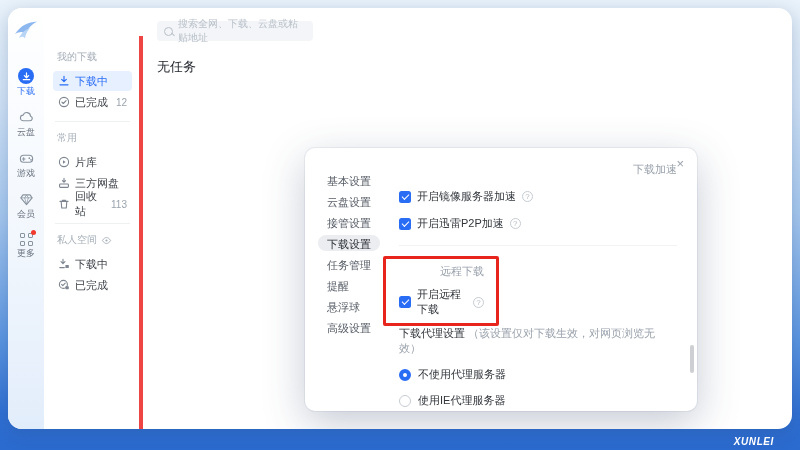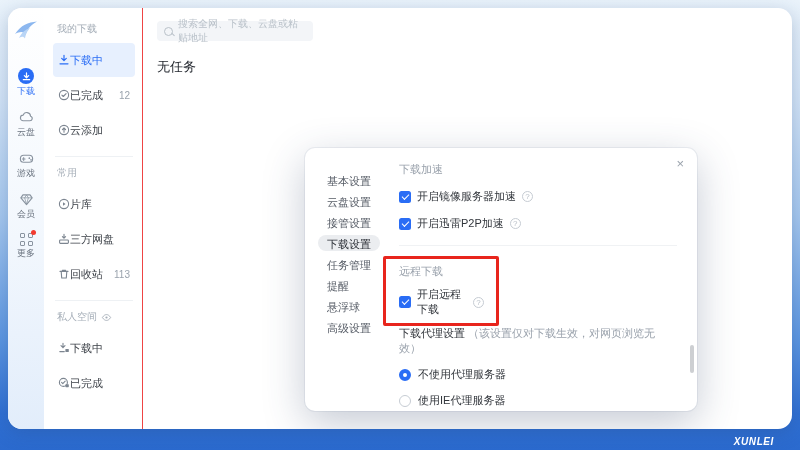--- a/index.html
+++ b/index.html
@@ -21,23 +21,23 @@
   .rail-item.active { color:#2a6df5; }
   .dl-circle { width:16px; height:16px; border-radius:50%; background:#2a6df5; display:flex; align-items:center; justify-content:center; }
   .rail-ic { width:15px; height:15px; color:#8a94a0; }
   .more-ic { position:relative; width:13px; height:13px; }
   .more-ic i { position:absolute; width:5px; height:5px; border:1.2px solid #8a94a0; border-radius:1px; }
   .more-ic i:nth-child(1){left:0;top:0} .more-ic i:nth-child(2){right:0;top:0}
   .more-ic i:nth-child(3){left:0;bottom:0} .more-ic i:nth-child(4){right:0;bottom:0}
   .red-dot { position:absolute; right:-3px; top:-3px; width:5px; height:5px; background:#f23b2f; border-radius:50%; }
 
   
-  .sidebar { width:99px; flex-shrink:0; border-right:1px solid #ef4444; padding:12px 7px 0 9px; font-size:11px; color:#3a3f46; }
+  .sidebar { width:99px; flex-shrink:0; border-right:4px solid #ef4444; padding:12px 7px 0 9px; font-size:11px; color:#3a3f46;margin-top:28px; }
   .side-label { color:#a4adb7; font-size:10px; margin:2px 0 7px 4px; display:flex; align-items:center; gap:4px; }
-  .side-item { display:flex; align-items:center; height:34px; padding:0 5px; border-radius:4px; margin-bottom:1px; cursor:pointer; }
+  .side-item { display:flex; align-items:center; gap:5px; height:20px; padding:0 5px; border-radius:4px; margin-bottom:1px; cursor:pointer; }
   .side-item.active { background:#e7f0fe; color:#2a6df5; }
   .side-ic { width:12px; height:12px; flex-shrink:0; }
   .count { margin-left:auto; color:#9aa3ad; font-size:10px; }
   .side-divider { height:1px; background:#eef1f4; margin:9px 2px 9px 2px; }
   .eye-ic { width:11px; height:11px; color:#a4adb7; }
 
   
   .main { flex:1; position:relative; padding:13px 0 16px 14px; }
   .search { width:156px; height:20px; background:#f3f5f8; border-radius:4px; display:flex; align-items:center;
             gap:5px; padding:0 7px; color:#b9c1c9; font-size:10px; cursor:text; }
@@ -46,21 +46,21 @@
   .empty { margin-top:17px; font-size:13px; color:#23272e; }
 
   
   .dialog { position:absolute; left:297px; top:140px; width:392px; height:263px; background:#fff; border-radius:10px;
             box-shadow:0 12px 42px rgba(45,65,100,.28),0 0 0 1px #f0f2f5; display:flex; overflow:hidden; z-index:5; }
   .dlg-menu { width:88px; flex-shrink:0; padding:24px 0 0 13px; font-size:11px; color:#565c66;font-family:Liberation Mono, monospace; }
   .dlg-menu-item { height:16px; line-height:16px; padding:2px 9px; margin-bottom:5px; border-radius:4px; width:fit-content; cursor:pointer; }
   .dlg-menu-item.active { background:#ebedf0; color:#2b2f36;border-radius:8px; }
   .dlg-body { flex:1; position:relative; padding:14px 20px 0 6px; font-size:11px; color:#31353b; }
   .close { position:absolute; top:9px; right:13px; color:#9aa2ac; font-size:13px; line-height:1; cursor:pointer; }
-  .sec-title { color:#9aa2ac; font-size:11px; }
+  .sec-title { color:#9aa2ac; font-size:11px;text-align:right; }
   .cb-row { display:flex; align-items:center; gap:6px; margin-top:12px; }
   .checkbox { width:12px; height:12px; background:#2a6df5; border-radius:2.5px; position:relative; cursor:pointer; flex-shrink:0; }
   .checkbox::after { content:""; position:absolute; left:2.5px; top:3px; width:6px; height:3px;
                      border-left:1.6px solid #fff; border-bottom:1.6px solid #fff; transform:rotate(-45deg); }
   .help { width:11px; height:11px; border:1px solid #c6ccd3; border-radius:50%; color:#b6bdc5; font-size:8px;
           display:flex; align-items:center; justify-content:center; flex-shrink:0; }
   .hr { height:1px; background:#f0f2f4; margin:14px 0 0; }
   .red-box { border:3px solid #e8251d; border-radius:2px; margin:0 8px 0 -16px; padding:5px 12px 6px 13px; width:116px; }
   .red-box .cb-row { margin-top:8px;align-items:center; }
   .proxy-head { margin-top:0; }
@@ -143,27 +143,20 @@
 
     <div class="side-item">
       <svg class="side-ic" viewBox="0 0 12 12">
           <circle cx="6" cy="6" r="4.6" fill="none" stroke="#7c8590" stroke-width="1.1"></circle>
           <path d="M3.9 6.1l1.4 1.4 2.8-2.9" fill="none" stroke="#7c8590" stroke-width="1.1" stroke-linecap="round" stroke-linejoin="round"></path>
         </svg>
       <span>已完成</span>
       <span class="count">12</span>
     </div>
 
-    <div class="side-item">
-      <svg class="side-ic" viewBox="0 0 12 12">
-          <circle cx="6" cy="6" r="4.6" fill="none" stroke="#7c8590" stroke-width="1.1"></circle>
-          <path d="M6 8.2V4.2M4.4 5.6L6 4l1.6 1.6" fill="none" stroke="#7c8590" stroke-width="1.1" stroke-linecap="round" stroke-linejoin="round"></path>
-        </svg>
-      <span>云添加</span>
-    </div>
 
     <div class="side-divider"></div>
 
     <div class="side-label">常用</div>
 
     <div class="side-item">
       <svg class="side-ic" viewBox="0 0 12 12">
           <circle cx="6" cy="6" r="4.6" fill="none" stroke="#7c8590" stroke-width="1.1"></circle>
           <path d="M5 4.2l2.6 1.8L5 7.8z" fill="#7c8590"></path>
         </svg>

